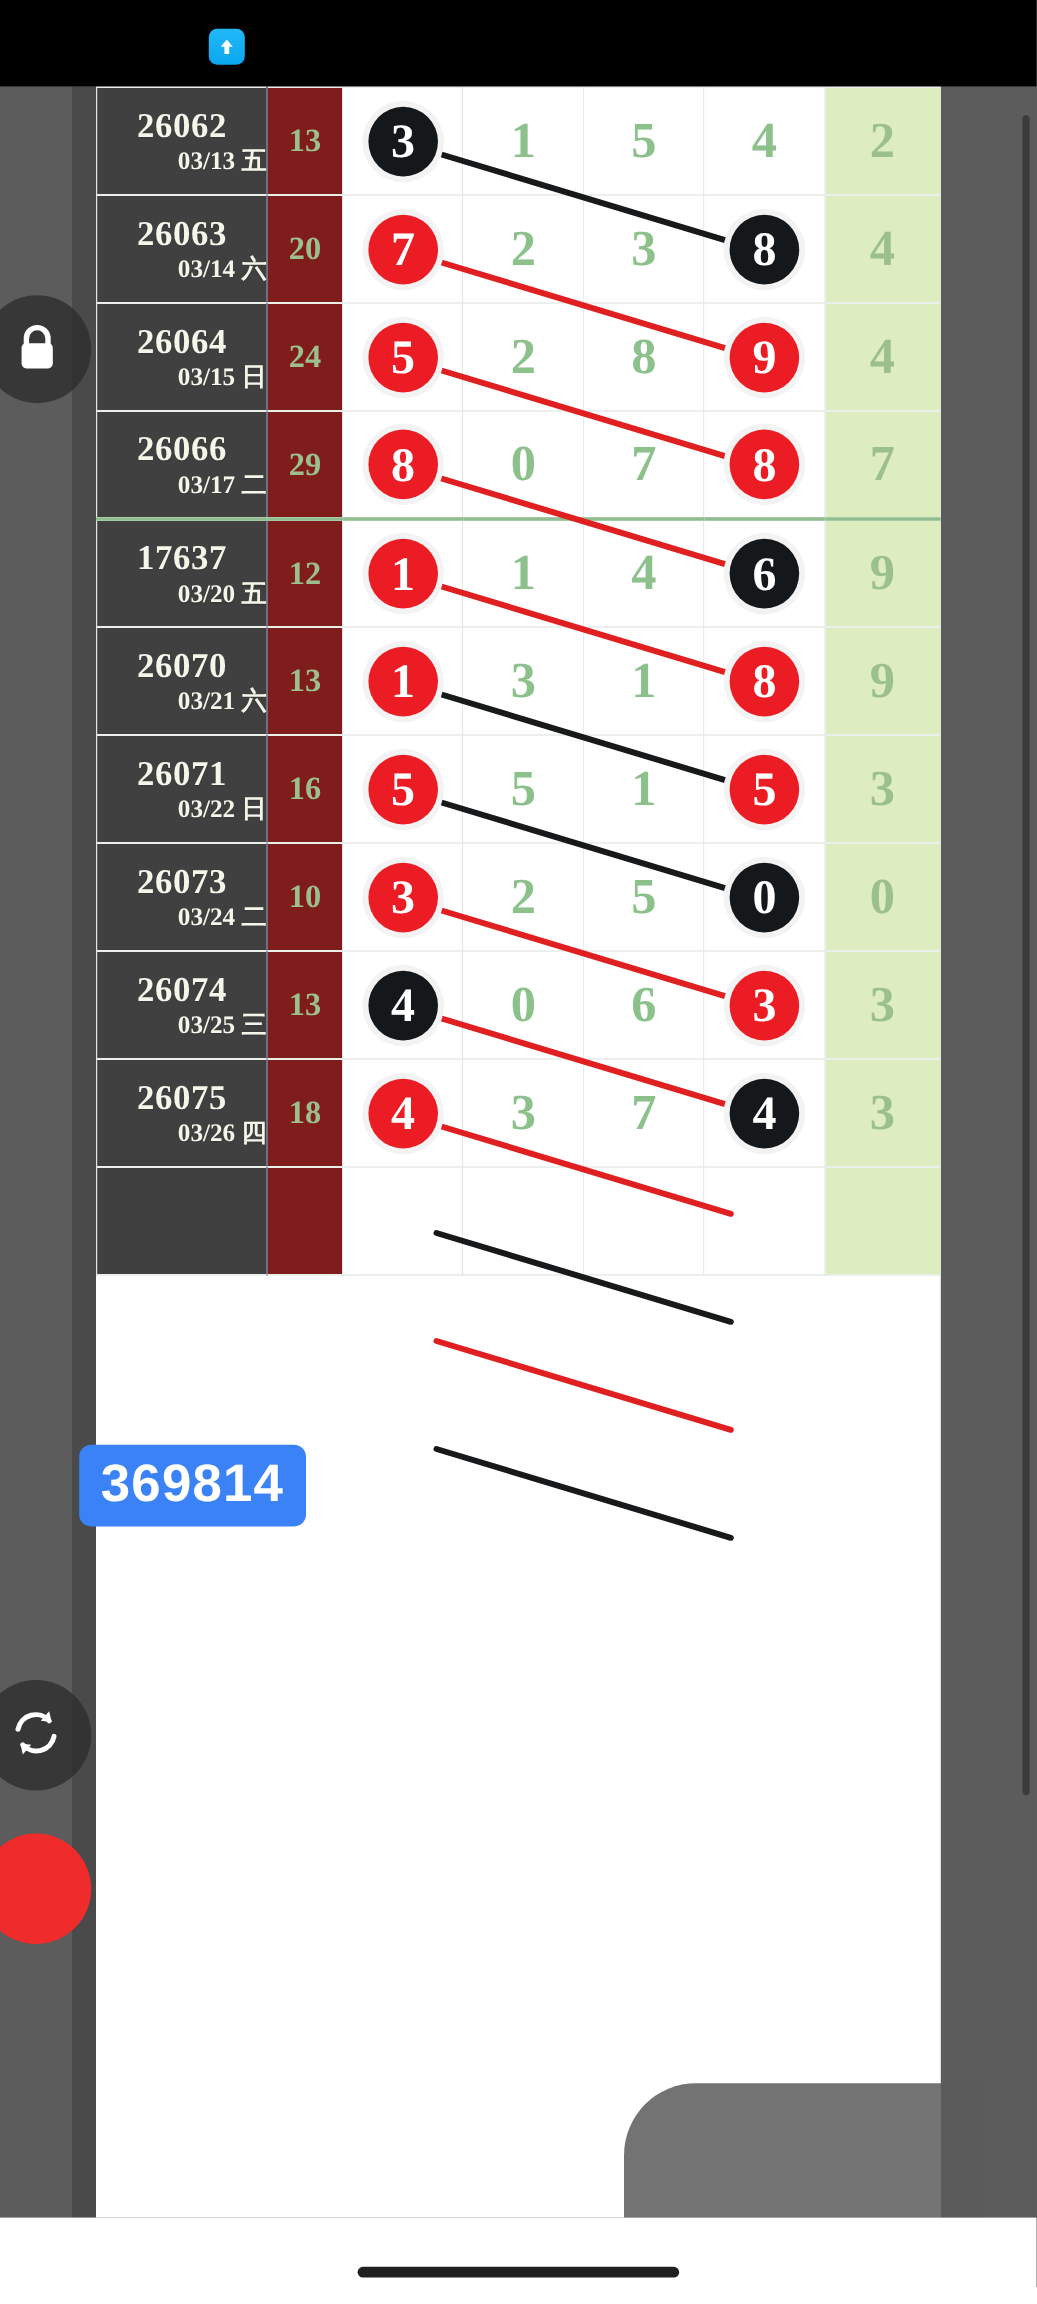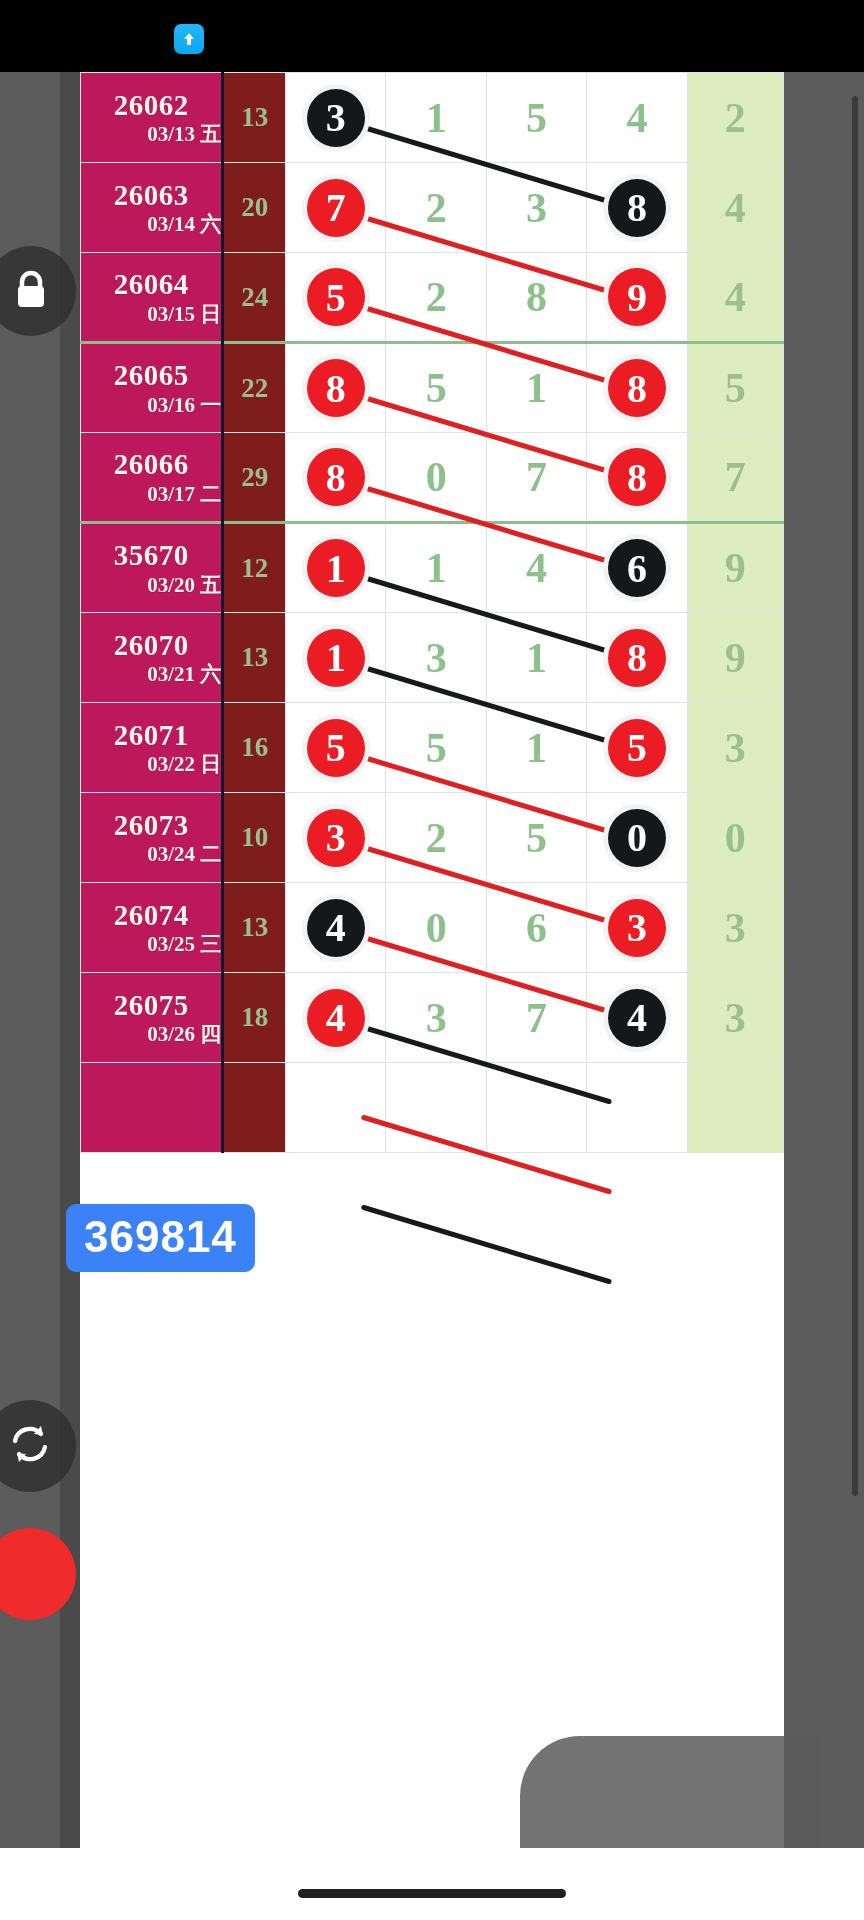--- a/index.html
+++ b/index.html
@@ -43,23 +43,23 @@
     padding: 0;
     text-align: center;
     vertical-align: middle;
     height: 90px;
     position: relative;
   }
   tr.sep td { border-top: 3px solid #8fbd8f; }
 
   
   td.issue {
-    background: #be185d;
+    background: #404040;
     color: #f2f7e9;
-    border-right: 3px solid #0f172a;
+    border-right: 1px solid #0f172a;
     line-height: 1.05;
     text-shadow: 0 1px 1px rgba(0,0,0,.12);
   }
   td.issue .no { font-size: 29px; font-weight: 700; letter-spacing: .5px; display:block; }
   td.issue .dt { font-size: 21px; font-weight: 700; display:block; margin-top: 3px; text-align: right; }
 
   
   td.sum {
     background: #7f1d1d;
     color: #9cbf8e;
@@ -204,55 +204,39 @@
             <td class="dig" id="cell-2-0">
               <div class="ball red">5</div>
             </td>
             <td class="dig" id="cell-2-1">2</td>
             <td class="dig" id="cell-2-2">8</td>
             <td class="dig" id="cell-2-3">
               <div class="ball red">9</div>
             </td>
             <td class="tail">4</td>
           </tr>
-          <tr class="sep">
-            <td class="issue">
-              <span class="no">26065</span>
-              <span class="dt">03/16 一</span>
-            </td>
-            <td class="sum">22</td>
-            <td class="dig" id="cell-3-0">
-              <div class="ball red">8</div>
-            </td>
-            <td class="dig" id="cell-3-1">5</td>
-            <td class="dig" id="cell-3-2">1</td>
-            <td class="dig" id="cell-3-3">
-              <div class="ball red">8</div>
-            </td>
-            <td class="tail">5</td>
-          </tr>
           <tr>
             <td class="issue">
               <span class="no">26066</span>
               <span class="dt">03/17 二</span>
             </td>
             <td class="sum">29</td>
             <td class="dig" id="cell-4-0">
               <div class="ball red">8</div>
             </td>
             <td class="dig" id="cell-4-1">0</td>
             <td class="dig" id="cell-4-2">7</td>
             <td class="dig" id="cell-4-3">
               <div class="ball red">8</div>
             </td>
             <td class="tail">7</td>
           </tr>
           <tr class="sep">
             <td class="issue">
-              <span class="no">35670</span>
+              <span class="no">17637</span>
               <span class="dt">03/20 五</span>
             </td>
             <td class="sum">12</td>
             <td class="dig" id="cell-7-0">
               <div class="ball red">1</div>
             </td>
             <td class="dig" id="cell-7-1">1</td>
             <td class="dig" id="cell-7-2">4</td>
             <td class="dig" id="cell-7-3">
               <div class="ball black">6</div>

